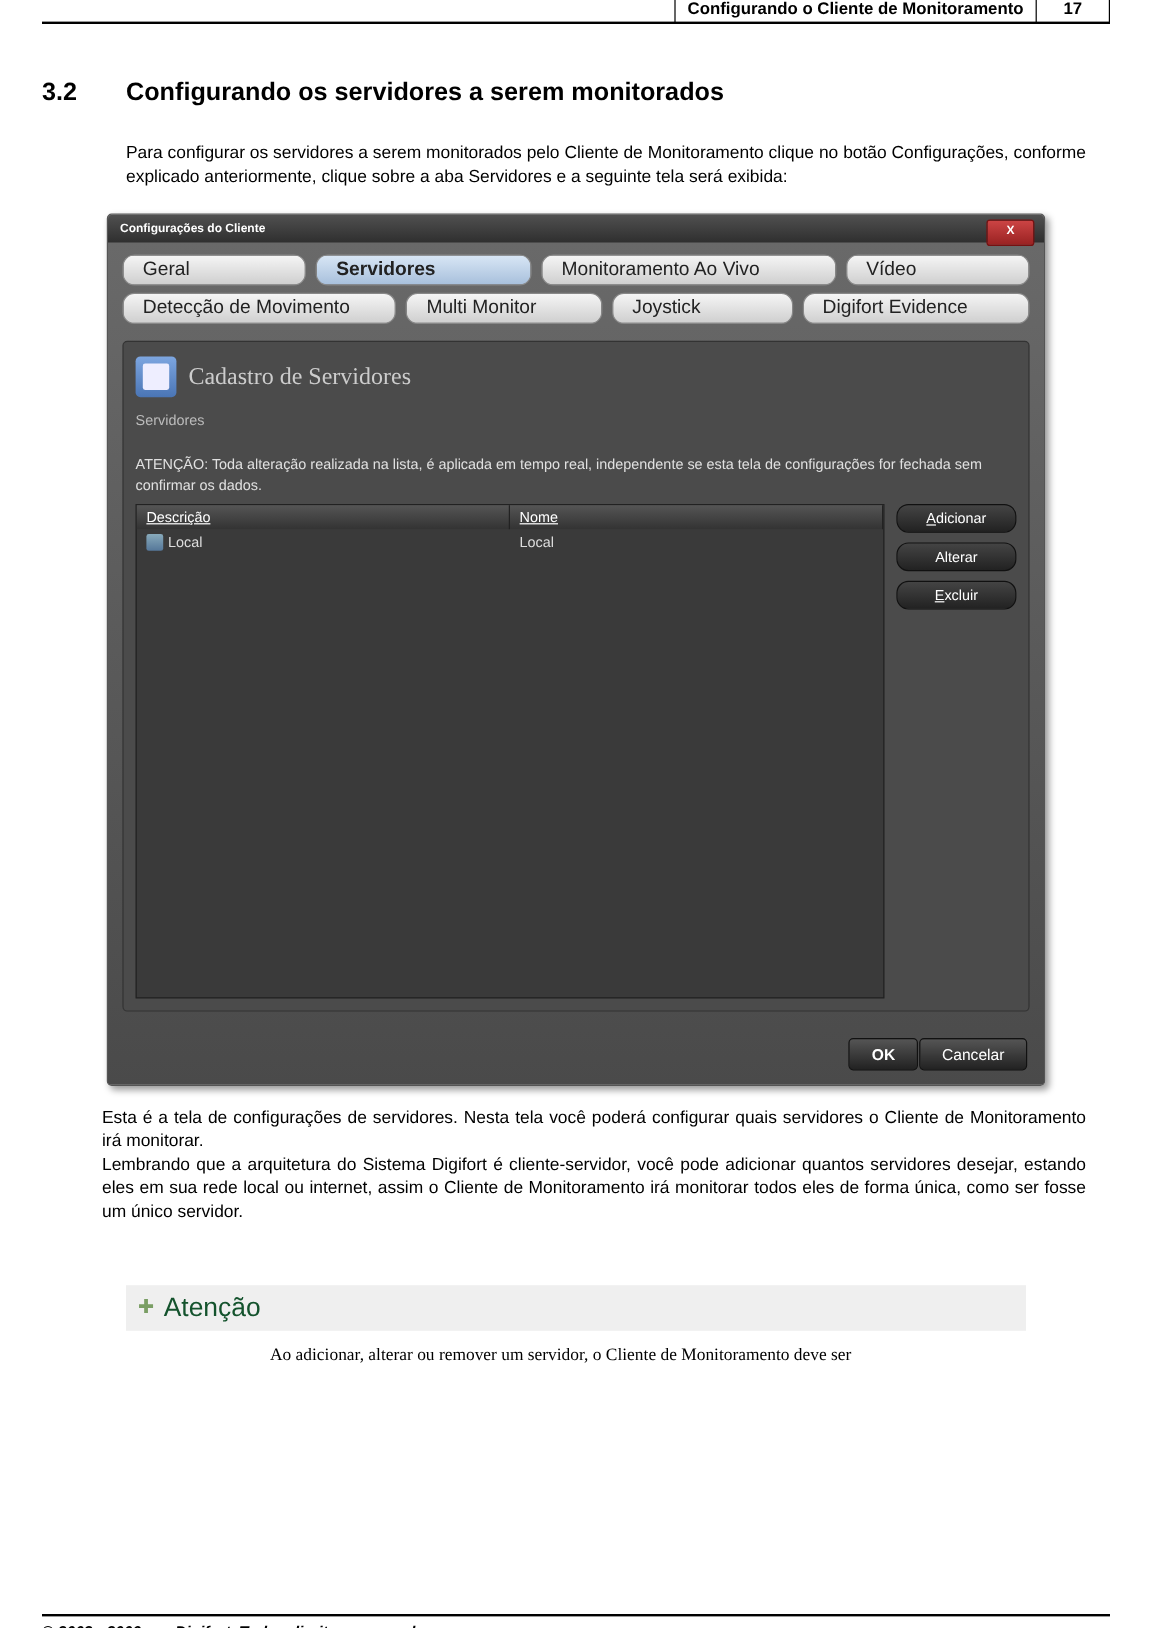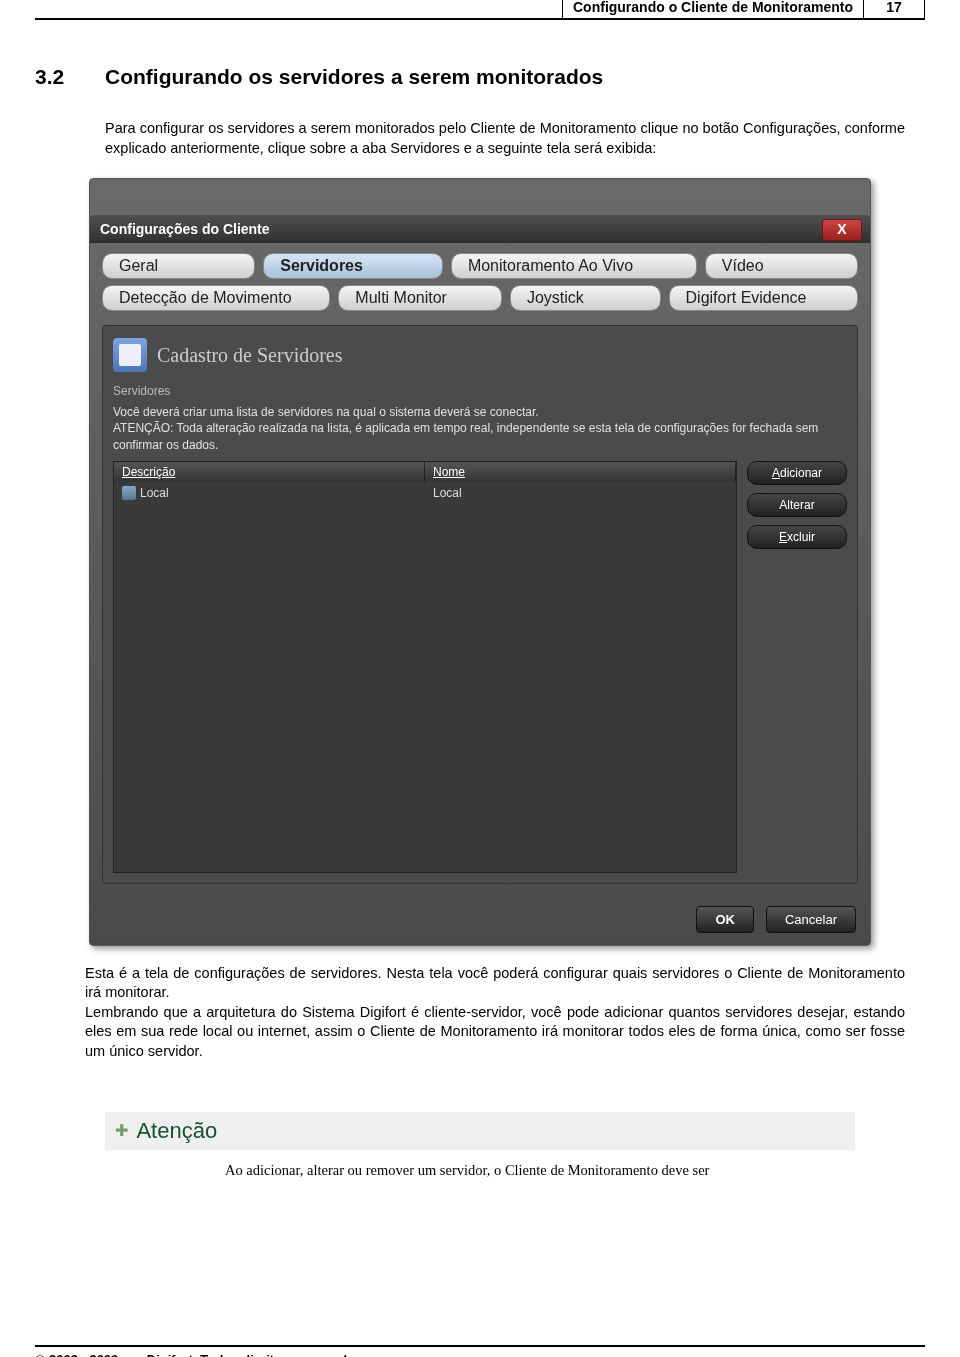--- a/index.html
+++ b/index.html
@@ -84,26 +84,25 @@
     border: 1px solid #555;
     box-shadow: 3px 3px 6px rgba(0,0,0,0.4);
     background: linear-gradient(#6a6a6a,#4a4a4a);
     border-radius: 4px;
     font-family: Tahoma, sans-serif;
   }
   .title-bar {
     background: linear-gradient(#505050,#2f2f2f);
     color: #fff;
     padding: 6px 10px;
-    font-size: 14px;
+    font-size: 10px;
     font-weight: bold;
     position: relative;
     border-top-left-radius: 4px;
     border-top-right-radius: 4px;
-    margin-top: 36px;
   }
   .close-icon {
     position: absolute;
     right: 8px;
     top: 4px;
     width: 38px;
     height: 20px;
     background: linear-gradient(#c44,#922);
     border-radius: 3px;
     color: #fff;
@@ -231,21 +230,21 @@
     border-radius: 10px;
     padding: 4px 0;
     font-size: 12px;
     cursor: pointer;
     text-align: center;
   }
   .underline-first::first-letter { text-decoration: underline; }
   .bottom-buttons {
     display: flex;
     justify-content: flex-end;
-    gap: 12px;
+    gap: 1px;
     padding: 10px 14px 12px 0;
     align-items: center;
   }
   .ok-btn, .cancel-btn {
     background: linear-gradient(#555,#222);
     color: #fff;
     border: 1px solid #111;
     border-radius: 4px;
     padding: 5px 18px;
     font-size: 13px;
@@ -338,21 +337,21 @@
       </div>
     </div>
 
     <div class="inner-panel">
       <div class="panel-heading">
         <div class="panel-heading-icon"></div>
         <div class="panel-heading-title">Cadastro de Servidores</div>
       </div>
       <div class="group-label">Servidores</div>
       <div class="instructions">
-        <span>Você deverá criar uma lista de servidores na qual o sistema deverá se conectar.</span><br>
+        <br>
         <span>ATENÇÃO: Toda alteração realizada na lista, é aplicada em tempo real, independente se esta tela de configurações for fechada sem confirmar os dados.</span>
       </div>
 
       <div class="table-and-buttons">
         <div class="table-area">
           <div class="table-header">
             <div class="th">Descrição</div>
             <div class="th">Nome</div>
           </div>
           <div class="table-row">

